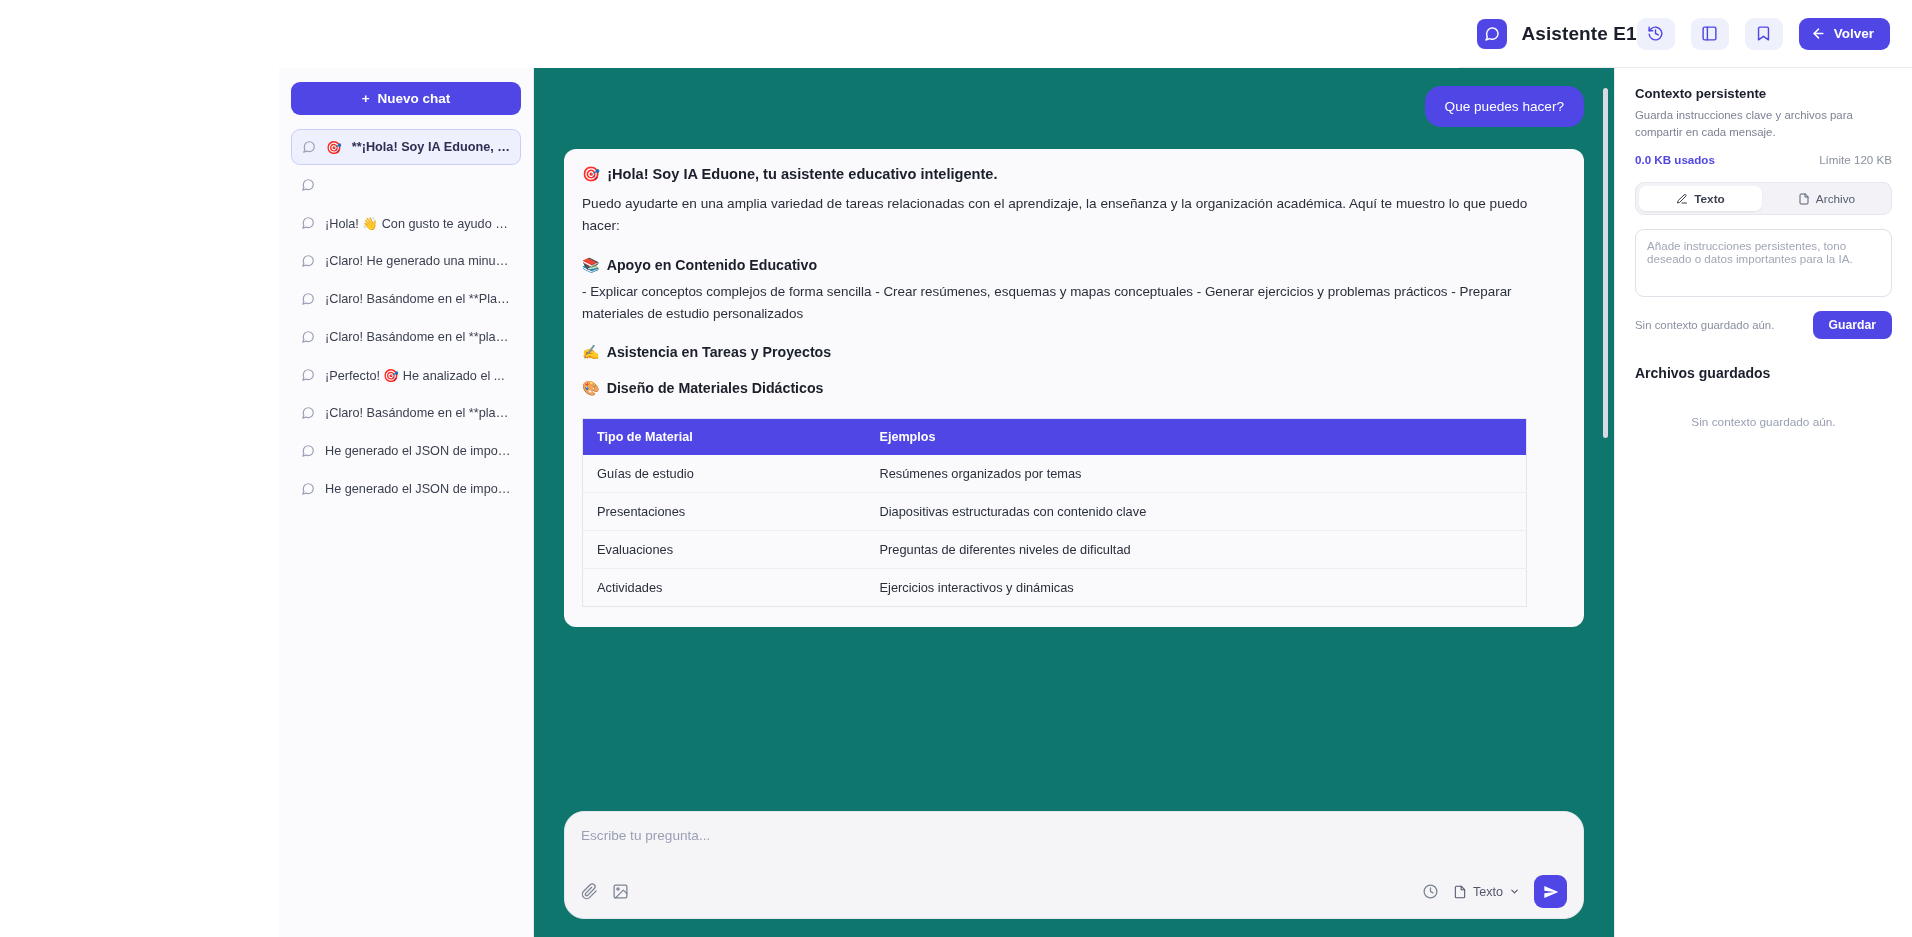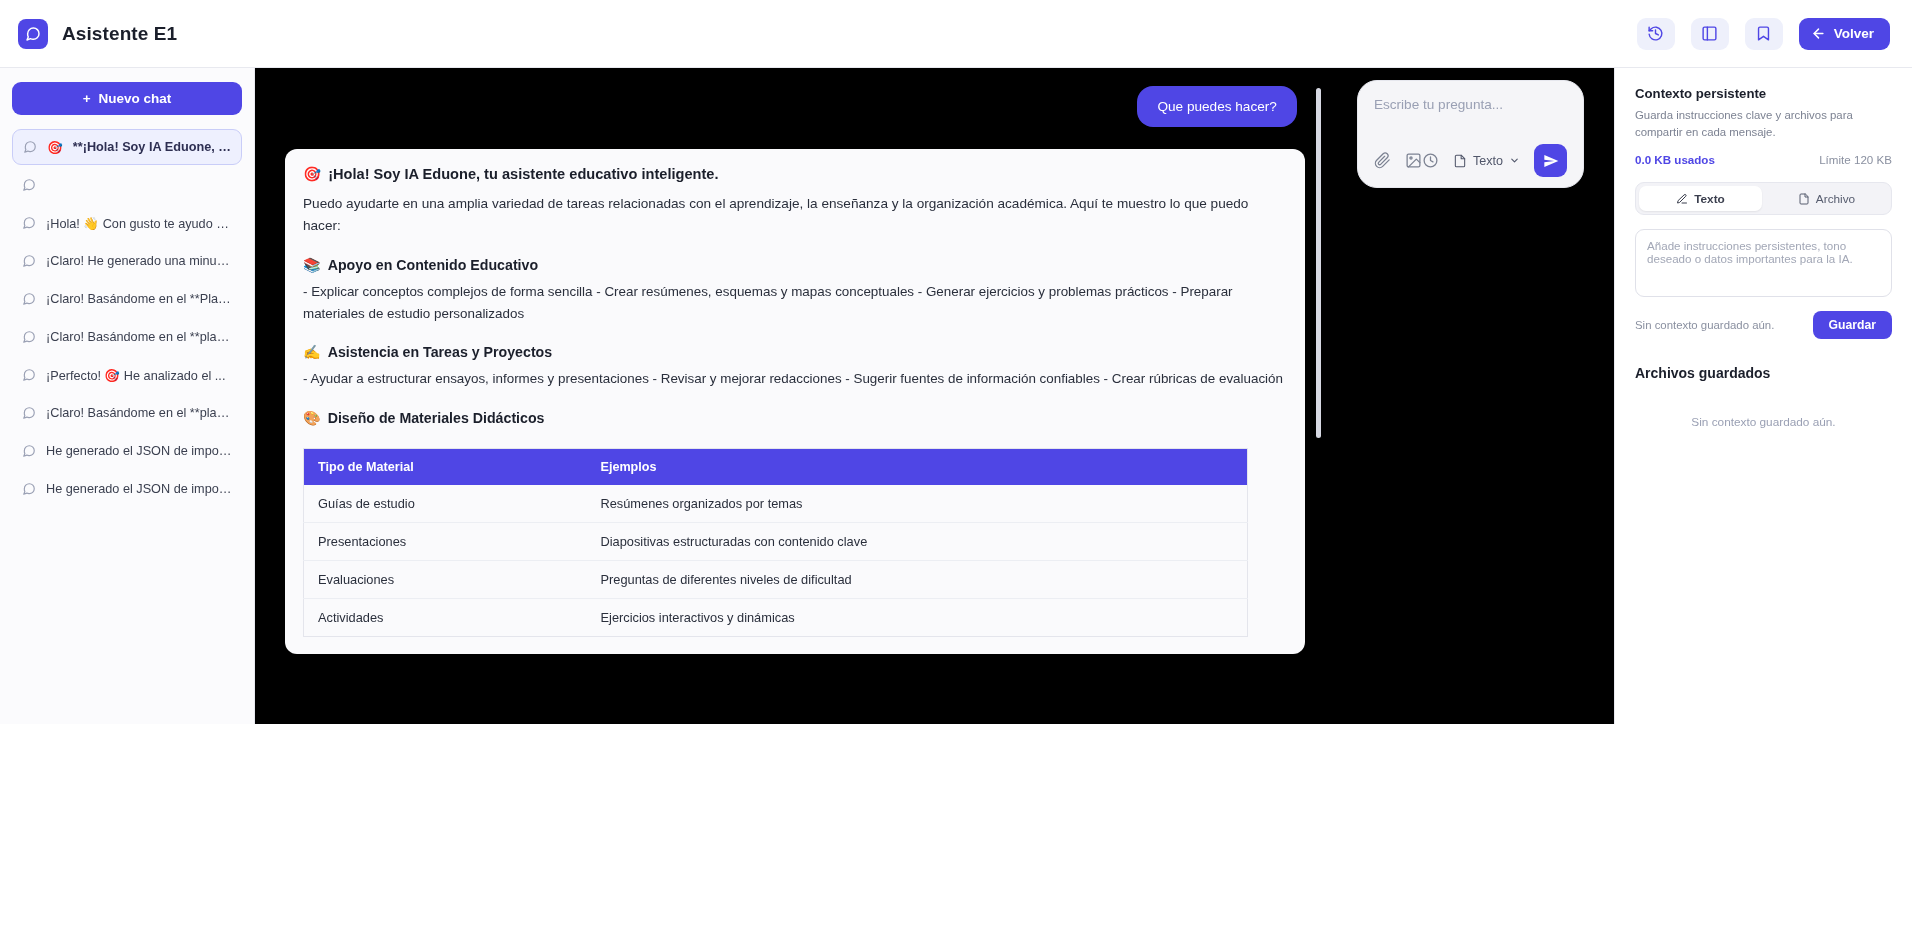--- a/index.html
+++ b/index.html
@@ -4,22 +4,22 @@
 <style>
   * { box-sizing: border-box; margin: 0; padding: 0; }
   html, body {
     width: 1912px; height: 937px;
     font-family: "Liberation Sans", sans-serif;
     background: #ffffff;
     overflow: hidden;
     color: #1f2330;
   }
   .app {
-    width: 1912px; height: 724px;
-    display: flex; flex-direction: column;
+    width: 1912px; height: 937px;
+    display: flex; flex-direction: column; align-items: flex-end;
   }
 
   
   .topbar {
     height: 68px; min-height: 68px;
     background: #ffffff;
     border-bottom: 1px solid #e8e9ef;
     display: flex; align-items: center;
     padding: 0 22px 0 18px;
   }
@@ -79,22 +79,22 @@
   .chat-item .label { overflow: hidden; text-overflow: ellipsis; white-space: nowrap; }
   .chat-item.active {
     background: #eef0fe;
     border: 1px solid #c9cdf8;
     color: #2e2f52; font-weight: 600;
   }
   .bubble-icon { color: #9aa0b4; flex: 0 0 auto; display: flex; }
 
   
   .chat-col {
-    flex: 1; min-width: 0; display: flex; 
-    background: #000000; position: relative;
+    flex: 1; min-width: 0; display: flex; flex-direction: column;
+    background: #0f766e; position: relative;
   }
   .messages {
     flex: 1; overflow: hidden; position: relative;
     padding: 18px 30px 0 30px;
   }
   .scrollbar {
     position: absolute; right: 6px; top: 20px;
     width: 5px; height: 350px; border-radius: 3px;
     background: #d7d9e3;
   }
@@ -387,21 +387,20 @@
           <div class="asst-h3">
             <span>📚</span>
             <span>Apoyo en Contenido Educativo</span>
           </div>
           <div class="asst-sub">- Explicar conceptos complejos de forma sencilla - Crear resúmenes, esquemas y mapas conceptuales - Generar ejercicios y problemas prácticos - Preparar materiales de estudio personalizados</div>
 
           <div class="asst-h3">
             <span>✍️</span>
             <span>Asistencia en Tareas y Proyectos</span>
           </div>
-          <div class="asst-sub">- Ayudar a estructurar ensayos, informes y presentaciones - Revisar y mejorar redacciones - Sugerir fuentes de información confiables - Crear rúbricas de evaluación</div>
 
           <div class="asst-h3">
             <span>🎨</span>
             <span>Diseño de Materiales Didácticos</span>
           </div>
 
           <table class="mat">
             <thead>
               <tr>
                 <th class="col-1">Tipo de Material</th>

